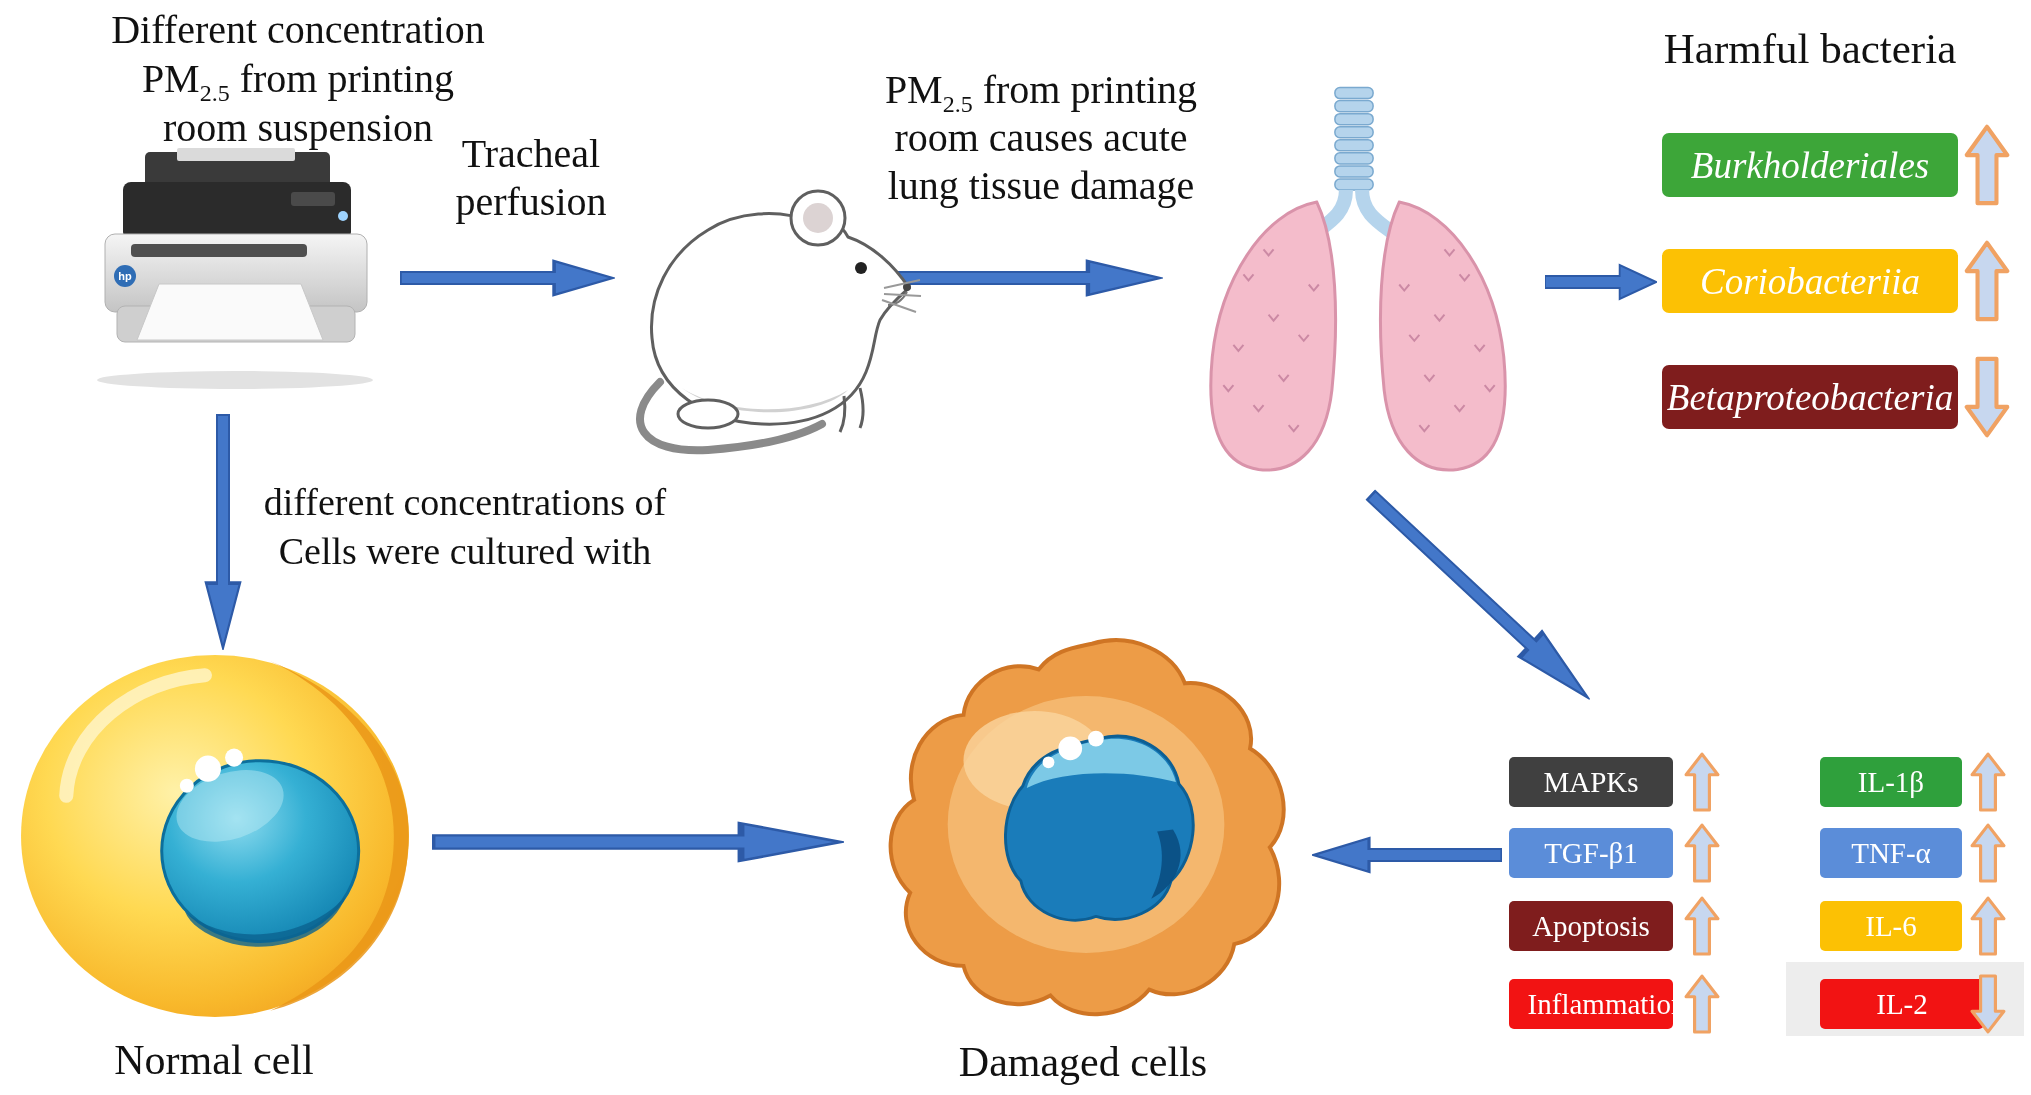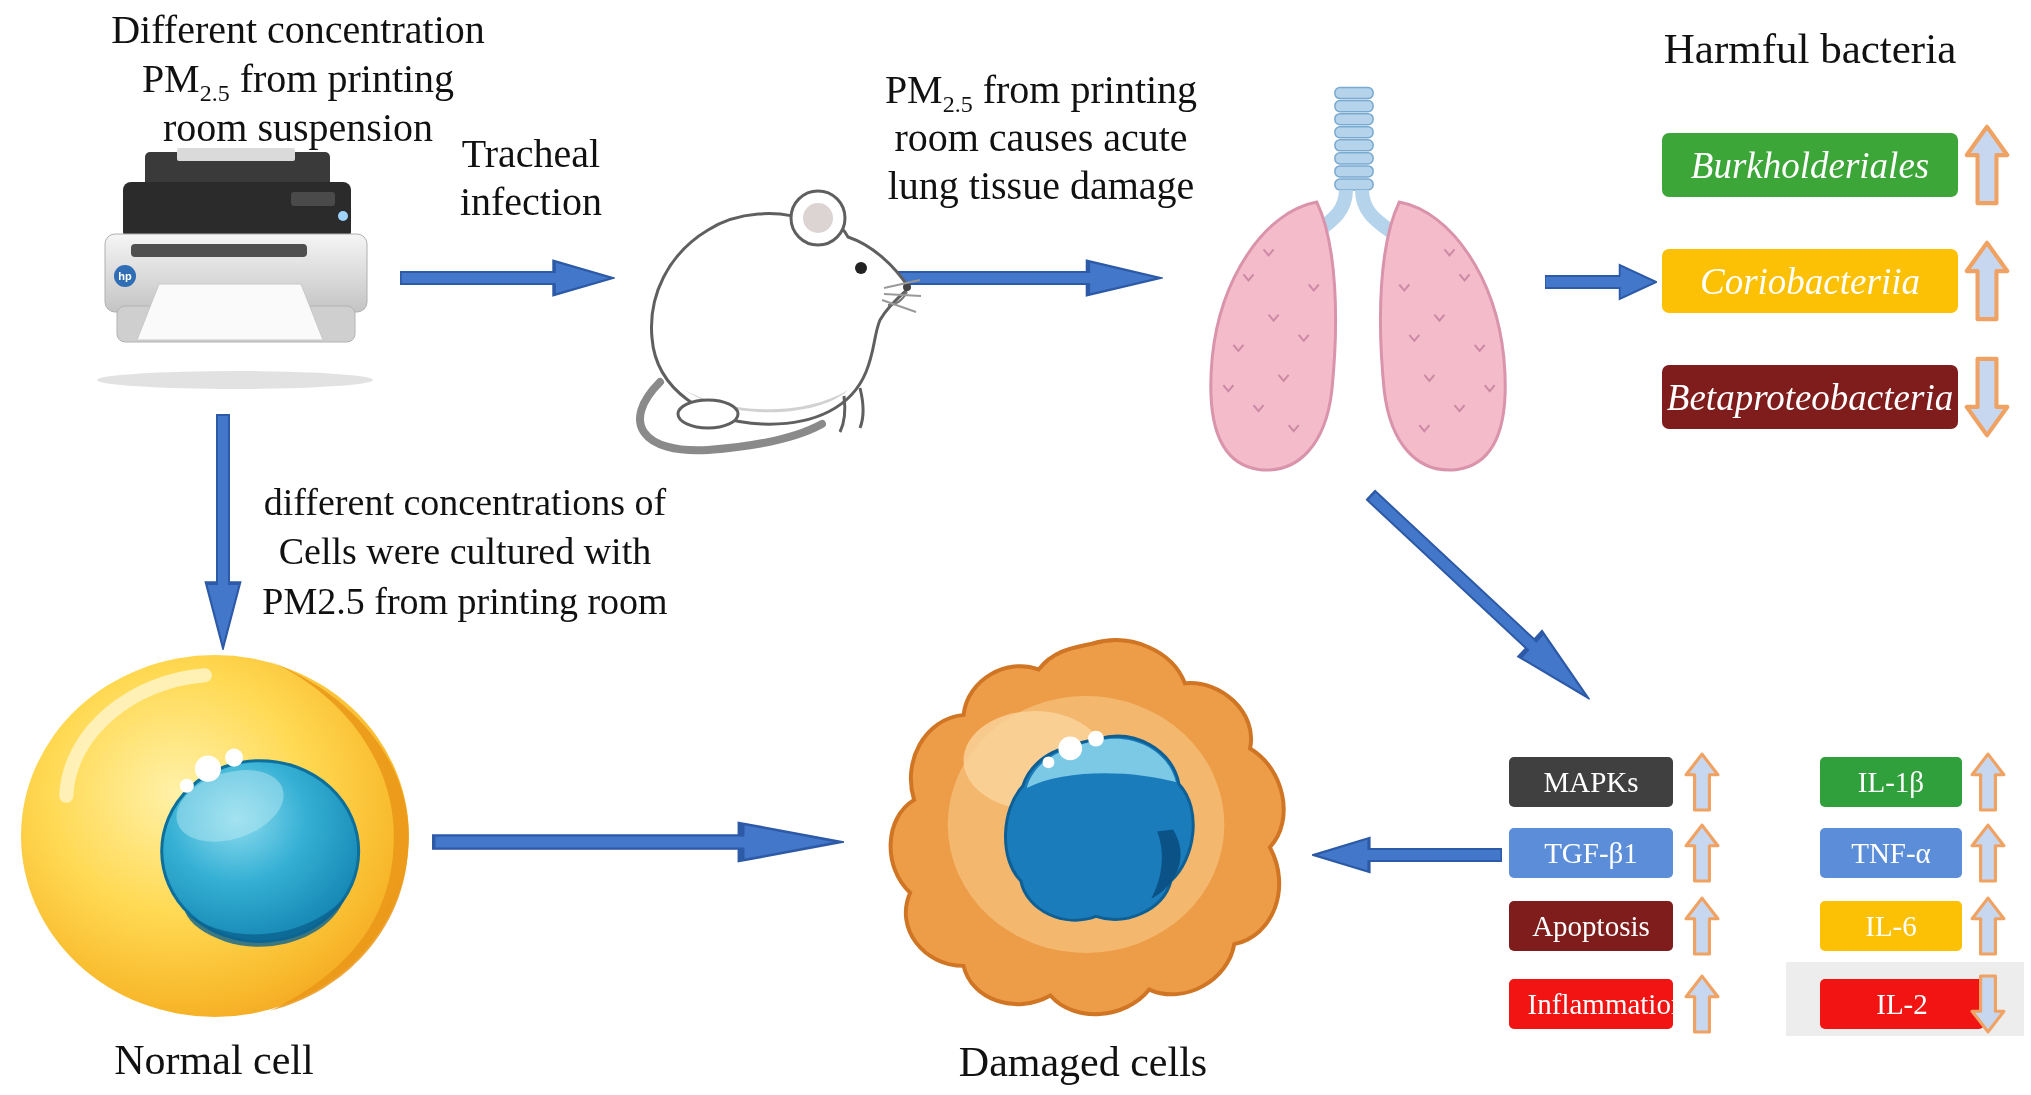--- a/index.html
+++ b/index.html
@@ -54,33 +54,32 @@
       <rect x="46" y="96" width="176" height="13" rx="4" fill="#4f4f4f"></rect>
       <circle cx="40" cy="128" r="11" fill="#2f6db5"></circle>
       <text x="40" y="132" font-size="11" fill="#fff" text-anchor="middle" font-family="Liberation Sans, sans-serif" font-weight="bold">hp</text>
       <rect x="32" y="158" width="238" height="36" rx="8" fill="#cfcfcf" stroke="#b3b3b3"></rect>
       <path d="M74,136 L216,136 L238,192 L52,192 Z" fill="#fafafa" stroke="#c8c8c8"></path>
     </svg>
   </div>
 
   <div class="abs caption" style="left:396px; top:130px; width:270px; font-size:40px; line-height:1.2;">
     <span class="ln">Tracheal</span>
-    <span class="ln">infection</span>
+    <span class="ln">perfusion</span>
   </div>
 
   <div class="abs caption" style="left:856px; top:66px; width:370px; font-size:40px; line-height:1.2;">
     <span class="ln"><span>PM</span><sub>2.5</sub><span> from printing</span></span>
     <span class="ln">room causes acute</span>
     <span class="ln">lung tissue damage</span>
   </div>
 
   <div class="abs caption" style="left:245px; top:478px; width:440px; font-size:38px; line-height:1.3;">
     <span class="ln">different concentrations of</span>
     <span class="ln">Cells were cultured with</span>
-    <span class="ln">PM2.5 from printing room</span>
   </div>
 
   <div class="flow-arrow" style="left:400px; top:258px; width:215px; height:40px;">
     <svg viewBox="0 0 120 40" preserveAspectRatio="none">
         <path d="M0,14 L86,14 L86,3 L119,20 L86,37 L86,26 L0,26 Z"></path>
       </svg>
   </div>
 
   <div class="flow-arrow" style="left:898px; top:258px; width:265px; height:40px;">
     <svg viewBox="0 0 120 40" preserveAspectRatio="none">

